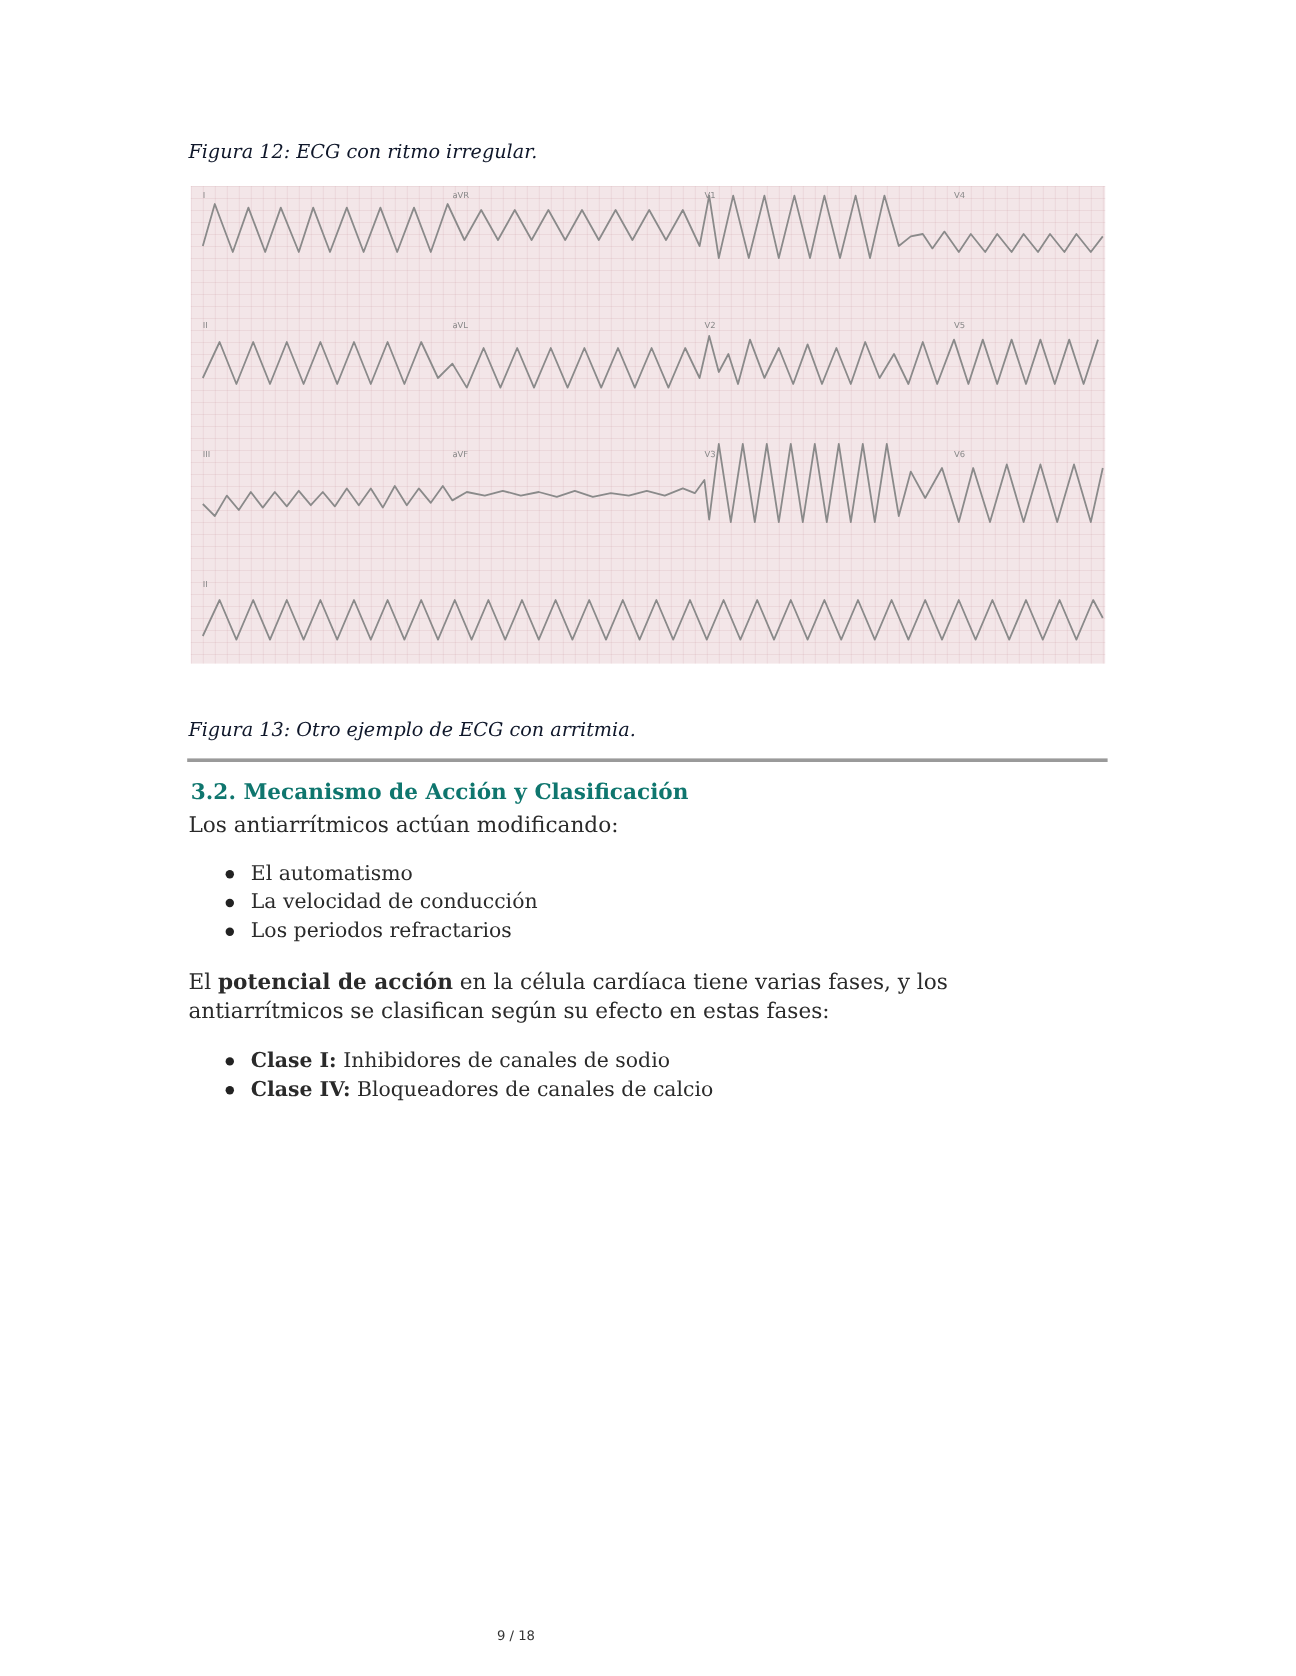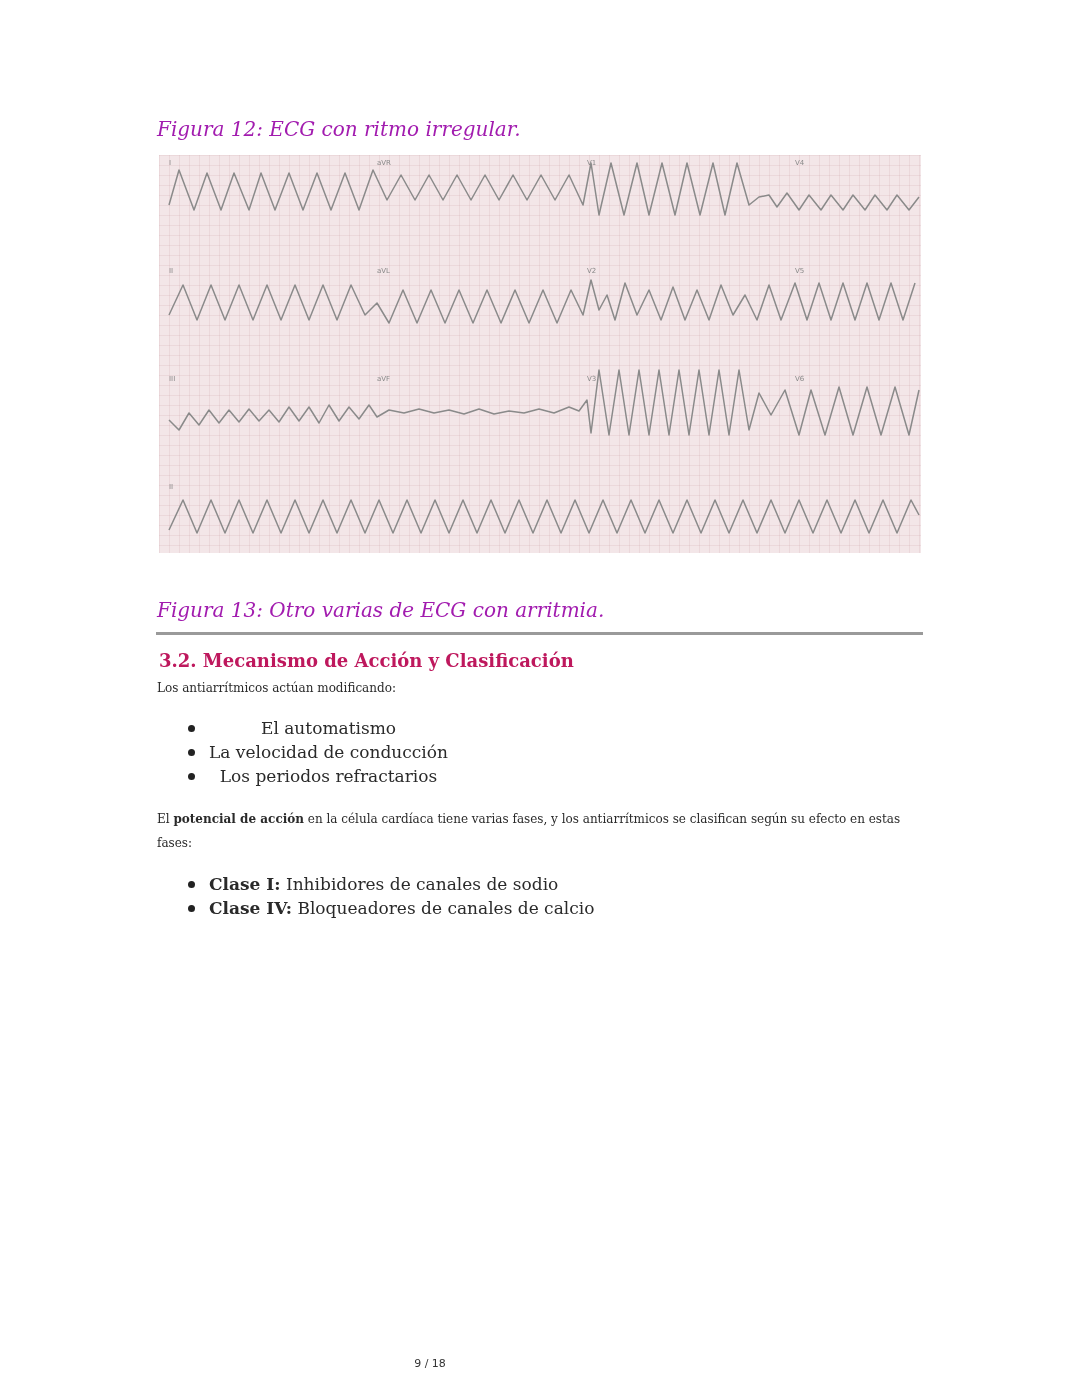--- a/index.html
+++ b/index.html
@@ -1,29 +1,29 @@
 <!DOCTYPE html>
 <html><head>
 <meta charset="utf-8">
 <style>
   html, body { margin: 0; padding: 0; background: #ffffff; }
   body { width: 1080px; height: 1397px; position: relative; overflow: hidden;
          font-family: "DejaVu Serif", "Liberation Serif", serif; color: #2a2a2a; }
-  .caption { position: absolute; left: 157px; font-style: italic; font-size: 20px; color: #a21caf; }
+  .caption { position: absolute; left: 157px; font-style: italic; font-size: 16px; color: #0f172a; }
   .ecg { position: absolute; left: 159px; top: 155px; width: 762px; height: 398px;
          background-color: #f3e6e8;
          background-image:
            linear-gradient(to right, rgba(200,150,160,0.18) 1px, transparent 1px),
            linear-gradient(to bottom, rgba(200,150,160,0.18) 1px, transparent 1px);
          background-size: 10px 10px; }
   .ecg svg { position: absolute; left: 0; top: 0; }
   .lead-label { position: absolute; font-family: "DejaVu Sans", sans-serif; font-size: 7px; color: #888; }
   .hr { position: absolute; left: 156px; top: 632px; width: 767px; height: 3px; background: #9a9a9a; }
-  .h2 { position: absolute; left: 159px; top: 650px; font-weight: bold; font-size: 18px; color: #be185d; margin: 0; }
-  .p { position: absolute; left: 157px; font-size: 12px; line-height: 24px; color: #2a2a2a; margin: 0; width: 760px; }
+  .h2 { position: absolute; left: 159px; top: 650px; font-weight: bold; font-size: 18px; color: #0f766e; margin: 0; }
+  .p { position: absolute; left: 157px; font-size: 18px; line-height: 24px; color: #2a2a2a; margin: 0; width: 760px; }
   ul { position: absolute; left: 157px; margin: 0; padding: 0 0 0 52px; list-style: none; font-size: 17px; line-height: 24px; }
   ul li { position: relative; }
   ul li::before { content: ""; position: absolute; left: -21px; top: 9px; width: 7px; height: 7px; border-radius: 50%; background: #222; }
   b { font-weight: bold; }
   .footer { position: absolute; left: 0; width: 860px; top: 1357px; text-align: center;
             font-family: "DejaVu Sans", sans-serif; font-size: 11px; color: #333; }
 </style>
 </head>
 <body>
 
@@ -50,29 +50,29 @@
 
       <path d="M10,160 L24,130 L38,165 L52,130 L66,165 L80,130 L94,165 L108,130 L122,165 L136,130 L150,165 L164,130 L178,165 L192,130 L206,160 L218,148 L230,168 L244,135 L258,168 L272,135 L286,168 L300,135 L314,168 L328,135 L342,168 L356,135 L370,168 L384,135 L398,168 L412,135 L424,160 L432,125 L440,155 L448,140 L456,165 L466,128 L478,160 L490,135 L502,165 L514,132 L526,165 L538,135 L550,165 L562,130 L574,160 L586,140 L598,165 L610,130 L622,165 L636,128 L648,165 L660,128 L672,165 L684,128 L696,165 L708,128 L720,165 L732,128 L744,165 L756,128"></path>
 
       <path d="M10,265 L20,275 L30,258 L40,270 L50,255 L60,268 L70,255 L80,267 L90,254 L100,266 L110,255 L120,267 L130,252 L140,266 L150,252 L160,268 L170,250 L180,266 L190,252 L200,264 L210,250 L218,262 L230,255 L245,258 L260,254 L275,258 L290,255 L305,259 L320,254 L335,259 L350,256 L365,258 L380,254 L395,258 L410,252 L420,256 L428,245 L432,278 L440,215 L450,280 L460,215 L470,280 L480,215 L490,280 L500,215 L510,280 L520,215 L530,280 L540,215 L550,280 L560,215 L570,280 L580,215 L590,275 L600,238 L612,260 L626,235 L640,280 L652,235 L666,280 L680,232 L694,280 L708,232 L722,280 L736,232 L750,280 L760,235"></path>
 
       <path d="M10,375 L24,345 L38,378 L52,345 L66,378 L80,345 L94,378 L108,345 L122,378 L136,345 L150,378 L164,345 L178,378 L192,345 L206,378 L220,345 L234,378 L248,345 L262,378 L276,345 L290,378 L304,345 L318,378 L332,345 L346,378 L360,345 L374,378 L388,345 L402,378 L416,345 L430,378 L444,345 L458,378 L472,345 L486,378 L500,345 L514,378 L528,345 L542,378 L556,345 L570,378 L584,345 L598,378 L612,345 L626,378 L640,345 L654,378 L668,345 L682,378 L696,345 L710,378 L724,345 L738,378 L752,345 L760,360"></path>
     </g>
   </svg>
 </div>
 
-<div class="caption" style="top:598px;">Figura 13: Otro varias de ECG con arritmia.</div>
+<div class="caption" style="top:598px;">Figura 13: Otro ejemplo de ECG con arritmia.</div>
 
 <div class="hr"></div>
 
 <h2 class="h2">3.2. Mecanismo de Acción y Clasificación</h2>
 
 <p class="p" style="top:676px;">Los antiarrítmicos actúan modificando:</p>
 
-<ul style="top:716px;text-align:center;">
+<ul style="top:716px;">
   <li>El automatismo</li>
   <li>La velocidad de conducción</li>
   <li>Los periodos refractarios</li>
 </ul>
 
 <p class="p" style="top:807px;"><span>El </span><b>potencial de acción</b><span> en la célula cardíaca tiene varias fases, y los antiarrítmicos se clasifican según su efecto en estas fases:</span></p>
 
 <ul style="top:872px;">
   <li><b>Clase I:</b><span> Inhibidores de canales de sodio</span></li>
   <li><b>Clase IV:</b><span> Bloqueadores de canales de calcio</span></li>

